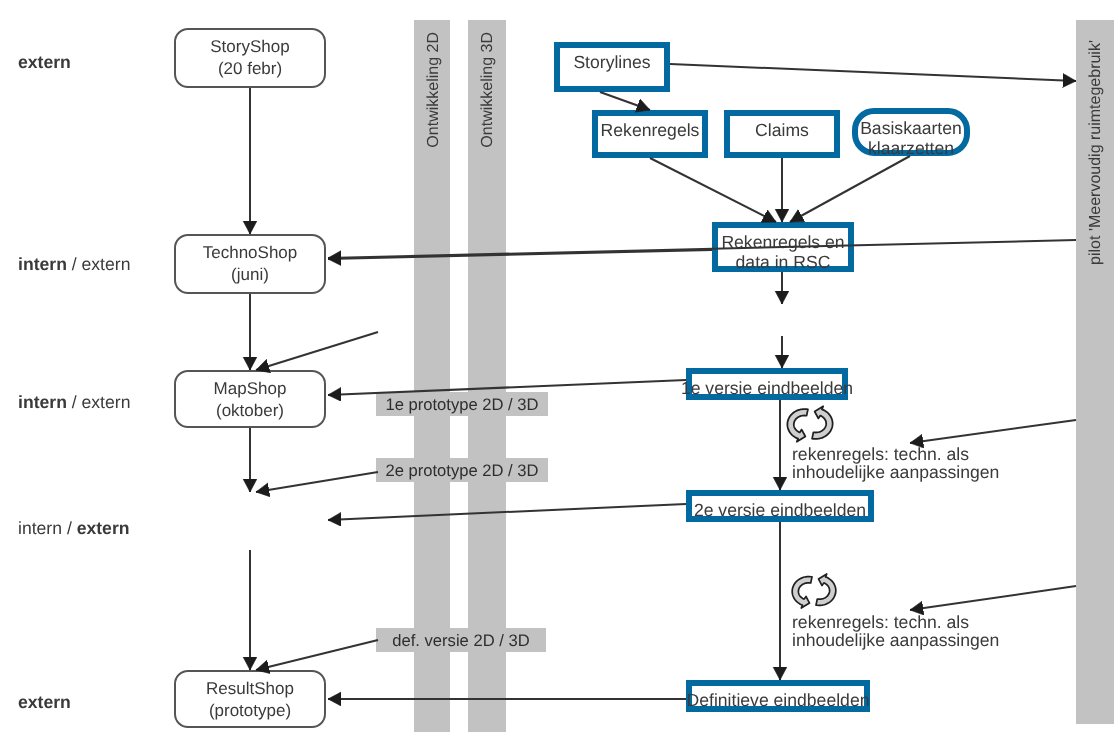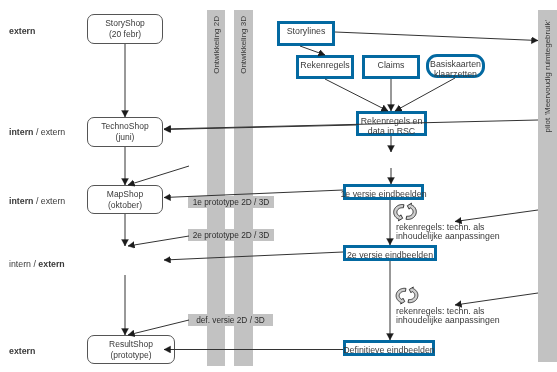--- a/index.html
+++ b/index.html
@@ -61,21 +61,21 @@
     <div>(20 febr)</div>
   </div>
   <div class="shop" style="left:87px;top:117px;width:76px;height:30px;">
     <div>TechnoShop</div>
     <div>(juni)</div>
   </div>
   <div class="shop" style="left:87px;top:185px;width:76px;height:29px;">
     <div>MapShop</div>
     <div>(oktober)</div>
   </div>
-  <div class="shop" style="left:87px;top:335px;width:88px;height:29px;">
+  <div class="shop" style="left:87px;top:335px;width:76px;height:29px;">
     <div>ResultShop</div>
     <div>(prototype)</div>
   </div>
 
   <div class="proto" style="left:188px;top:161px;width:86px;height:12px;margin-top:35px;">
       <span>1e prototype 2D / 3D</span>
     </div>
   <div class="proto" style="left:188px;top:229px;width:86px;height:12px;">
       <span>2e prototype 2D / 3D</span>
     </div>

